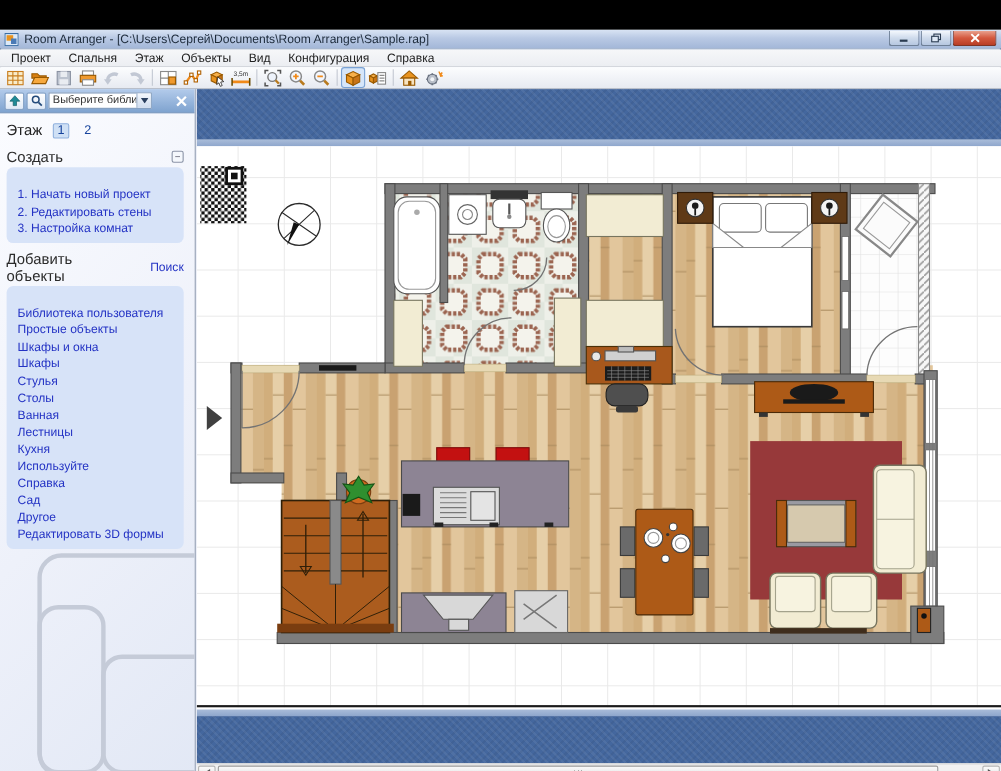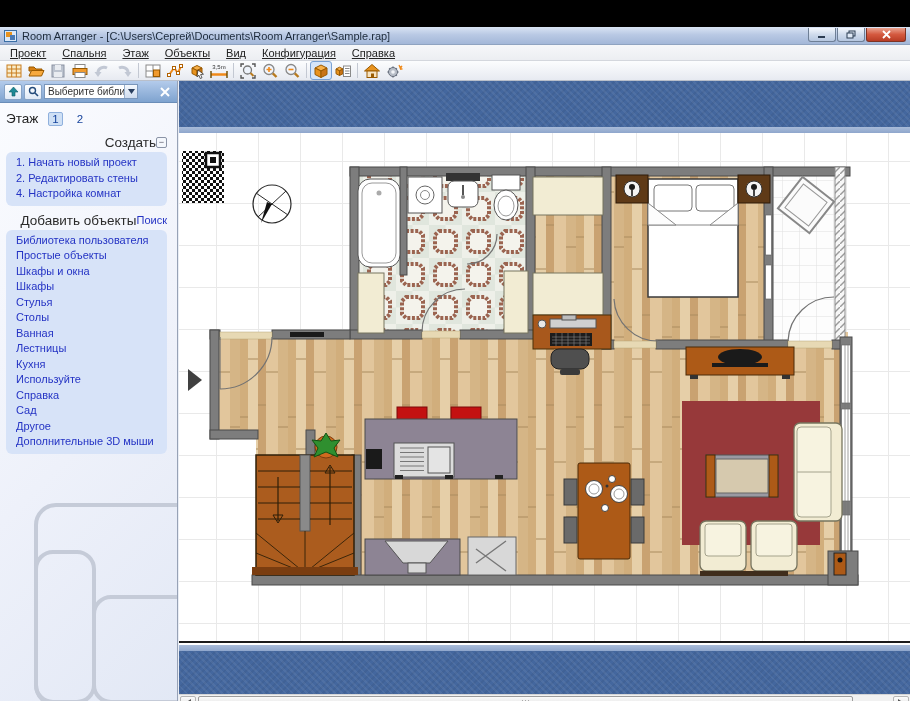--- a/index.html
+++ b/index.html
@@ -12,21 +12,21 @@
     border-bottom:1px solid #8fa3c0;}
   .appicon{width:13px;height:12px;margin:0 5px 0 4px;}
   .title-text{font-size:11px;color:#1c2a3a;white-space:nowrap;}
   .winbtns{position:absolute;right:4px;top:1px;display:flex;}
   .wbtn{width:28px;height:14px;border:1px solid #6e7f96;border-top:none;display:flex;align-items:center;justify-content:center;
     background:linear-gradient(#f4f8fd,#cfdbec 50%,#b6c7e0);border-radius:0 0 3px 3px;margin-left:1px;}
   .wbtn.close{width:40px;background:linear-gradient(#e9a28f,#d4593f 50%,#b83c25);border-color:#7e3324;}
   
   .menubar{position:absolute;left:0;top:18px;width:910px;height:16px;background:linear-gradient(#f6f7f9,#eceef2);
     display:flex;align-items:center;border-bottom:1px solid #d4d7dd;padding-left:2px;}
-  .menu-item{font-size:11px;color:#222;padding:1px 8px;cursor:default;text-decoration:underline;}
+  .menu-item{font-size:11px;color:#222;padding:1px 8px;cursor:default;}
   
   .toolbar{position:absolute;left:0;top:34px;width:910px;height:20px;background:linear-gradient(#fcfdfe,#e7eaf1);
     border-bottom:1px solid #b9bfca;display:flex;align-items:center;padding-left:3px;}
   .tbtn{width:22px;height:19px;display:flex;align-items:center;justify-content:center;border:1px solid transparent;border-radius:3px;}
   .tbtn.pressed{background:#d6e6fa;border-color:#7aa2d4;}
   .tsep{width:1px;height:15px;background:#c3c8d2;margin:0 3px;}
   
   .main{position:absolute;left:0;top:54px;width:910px;height:629px;}
   
   .sidebar{position:absolute;left:0;top:0;width:178px;height:629px;border-right:1px solid #97a2b6;
@@ -34,25 +34,25 @@
   .sb-header{height:22px;background:linear-gradient(#b3cbeb,#7fa3cf);display:flex;align-items:center;padding:0 4px;border-bottom:1px solid #6a8db8;}
   .sb-btn{width:18px;height:16px;background:linear-gradient(#ffffff,#dfe9f6);border:1px solid #87a3c6;border-radius:2px;
     display:flex;align-items:center;justify-content:center;margin-right:2px;}
   .combo{width:94px;height:15px;background:#fff;border:1px solid #7a96ba;display:flex;align-items:center;font-size:10px;color:#333;}
   .combo span{flex:1;padding-left:3px;white-space:nowrap;overflow:hidden;}
   .combo .drop{width:13px;height:13px;background:linear-gradient(#f4f8fd,#cfdcee);border-left:1px solid #9ab0cc;display:flex;align-items:center;justify-content:center;}
   .sb-close{margin-left:auto;width:16px;height:16px;display:flex;align-items:center;justify-content:center;}
   .floor-row{display:flex;align-items:center;padding:8px 6px 2px 6px;font-size:13.5px;color:#222;}
   .floor-num{font-size:11.5px;color:#16439c;margin-left:10px;padding:1px 4px;}
   .floor-num.sel{background:var(--accent-sel,#cfe0f5);border:1px solid #8fb0dd;border-radius:2px;padding:0 3px;}
-  .sec-h{display:flex;align-items:center;justify-content:flex-end;font-size:13.5px;color:#2b2b2b;padding:0 10px 1px 6px;margin-top:7px;}
+  .sec-h{display:flex;align-items:center;justify-content:space-between;font-size:13.5px;color:#2b2b2b;padding:0 10px 1px 6px;margin-top:7px;gap:16px;}
   .collapse{width:11px;height:11px;border:1px solid #8a93a6;border-radius:2px;background:#f4f7fc;color:#556;
     font-size:9px;line-height:9px;text-align:center;}
   .search-link{font-size:11px;color:var(--link,#2433c4);}
-  .panel{background:#d7e3f8;border-radius:6px;padding:3px 6px 4px 10px;margin:1px 10px 2px 6px;}
+  .panel{background:#d7e3f8;border-radius:6px;padding:18px 6px 4px 10px;margin:1px 10px 2px 6px;}
   .link{font-size:11px;line-height:15.5px;color:var(--link,#2433c4);white-space:nowrap;cursor:pointer;}
   .ghost{position:absolute;left:0;bottom:8px;}
   
   .canvas{position:absolute;left:179px;top:0;width:731px;height:629px;background:#fff;}
   .band{position:absolute;left:0;width:731px;background:var(--canvas-blue,#44679e);}
   .band:before{content:"";position:absolute;inset:0;
      background:repeating-linear-gradient(45deg,rgba(255,255,255,.06) 0 2px,transparent 2px 5px),
                 repeating-linear-gradient(-45deg,rgba(0,0,0,.05) 0 2px,transparent 2px 5px);}
   .band.top{top:0;height:46px;}
   .band.bottom{top:570px;height:43px;}
@@ -288,42 +288,42 @@
         <span class="floor-num">2</span>
       </div>
 
       <div class="sec-h">
         <span>Создать</span>
         <span class="collapse">−</span>
       </div>
       <div class="panel">
         <div class="link">1. Начать новый проект</div>
         <div class="link">2. Редактировать стены</div>
-        <div class="link">4. Настройка комнат</div>
+        <div class="link">3. Настройка комнат</div>
       </div>
 
       <div class="sec-h">
         <span>Добавить объекты</span>
         <span class="search-link">Поиск</span>
       </div>
       <div class="panel">
         <div class="link">Библиотека пользователя</div>
         <div class="link">Простые объекты</div>
         <div class="link">Шкафы и окна</div>
         <div class="link">Шкафы</div>
         <div class="link">Стулья</div>
         <div class="link">Столы</div>
         <div class="link">Ванная</div>
         <div class="link">Лестницы</div>
         <div class="link">Кухня</div>
         <div class="link">Используйте</div>
         <div class="link">Справка</div>
         <div class="link">Сад</div>
         <div class="link">Другое</div>
-        <div class="link">Дополнительные 3D мыши</div>
+        <div class="link">Редактировать 3D формы</div>
       </div>
 
       <svg class="ghost" width="178" height="205" viewBox="0 0 178 205">
         <g fill="none" stroke="#c5cbd8" stroke-width="4">
           <rect x="36" y="8" width="160" height="200" rx="20"></rect>
           <rect x="36" y="55" width="58" height="150" rx="17"></rect>
           <rect x="94" y="100" width="110" height="105" rx="17"></rect>
         </g>
       </svg>
     </div>

